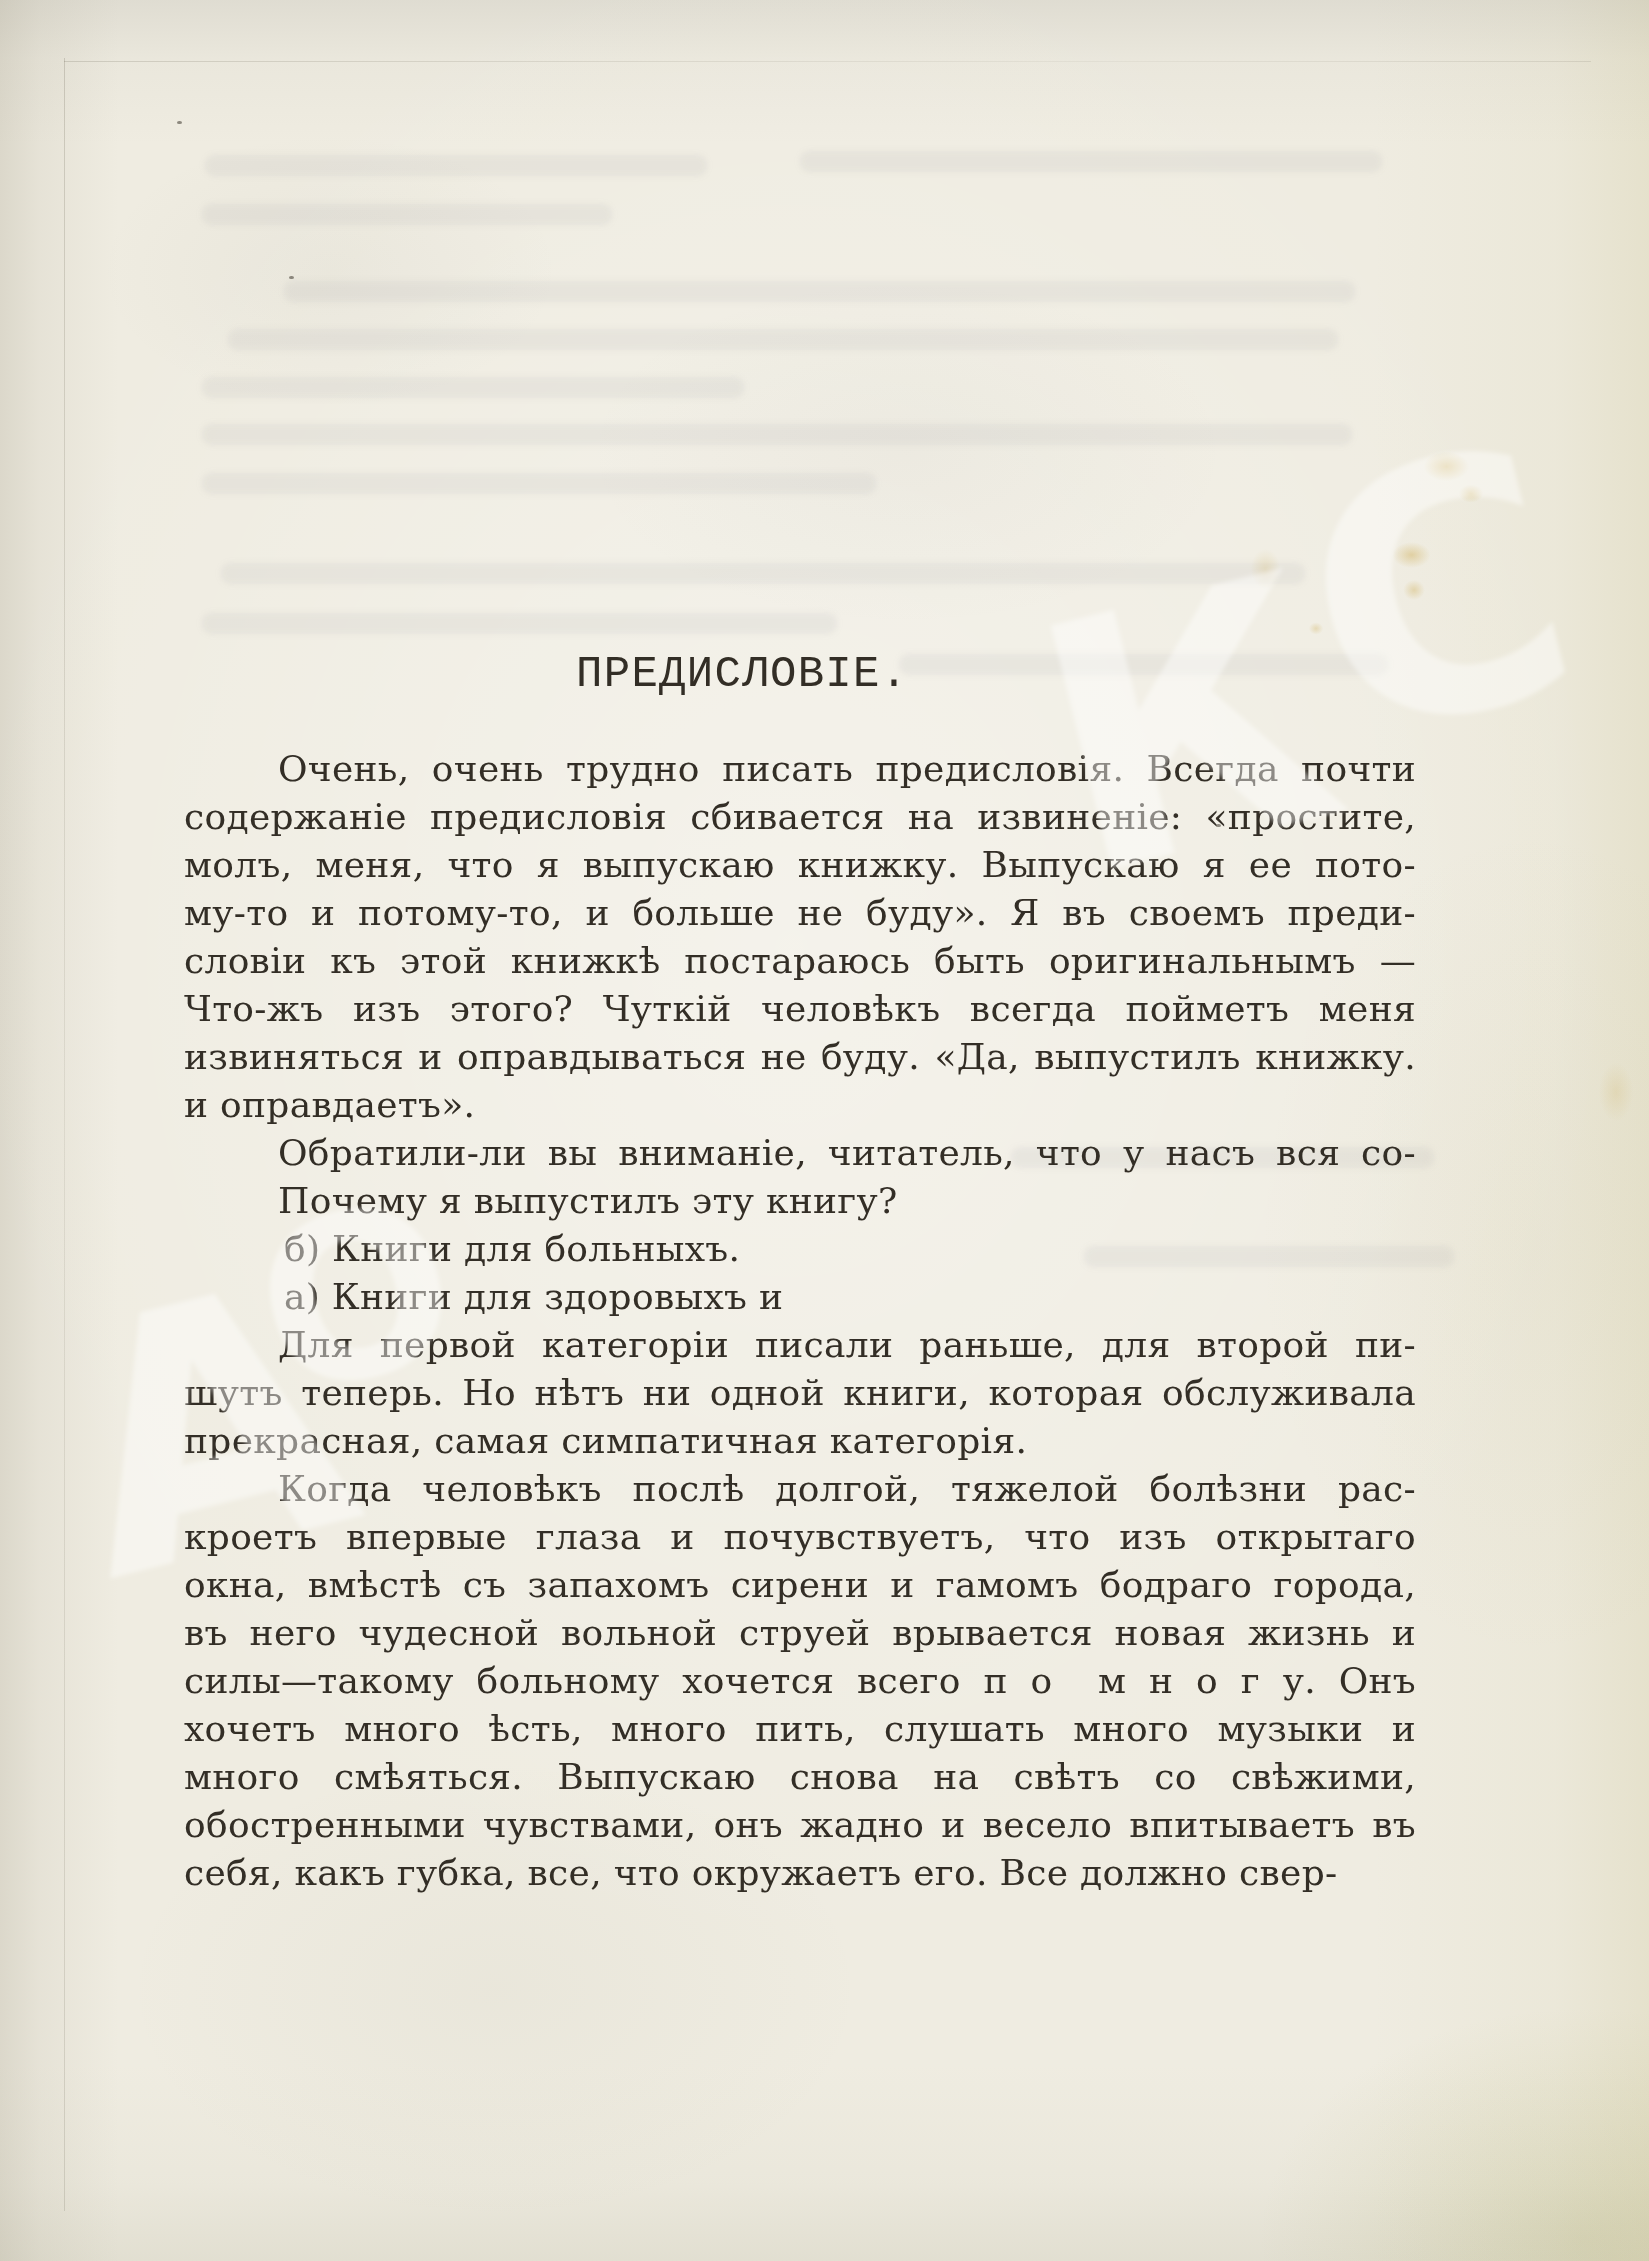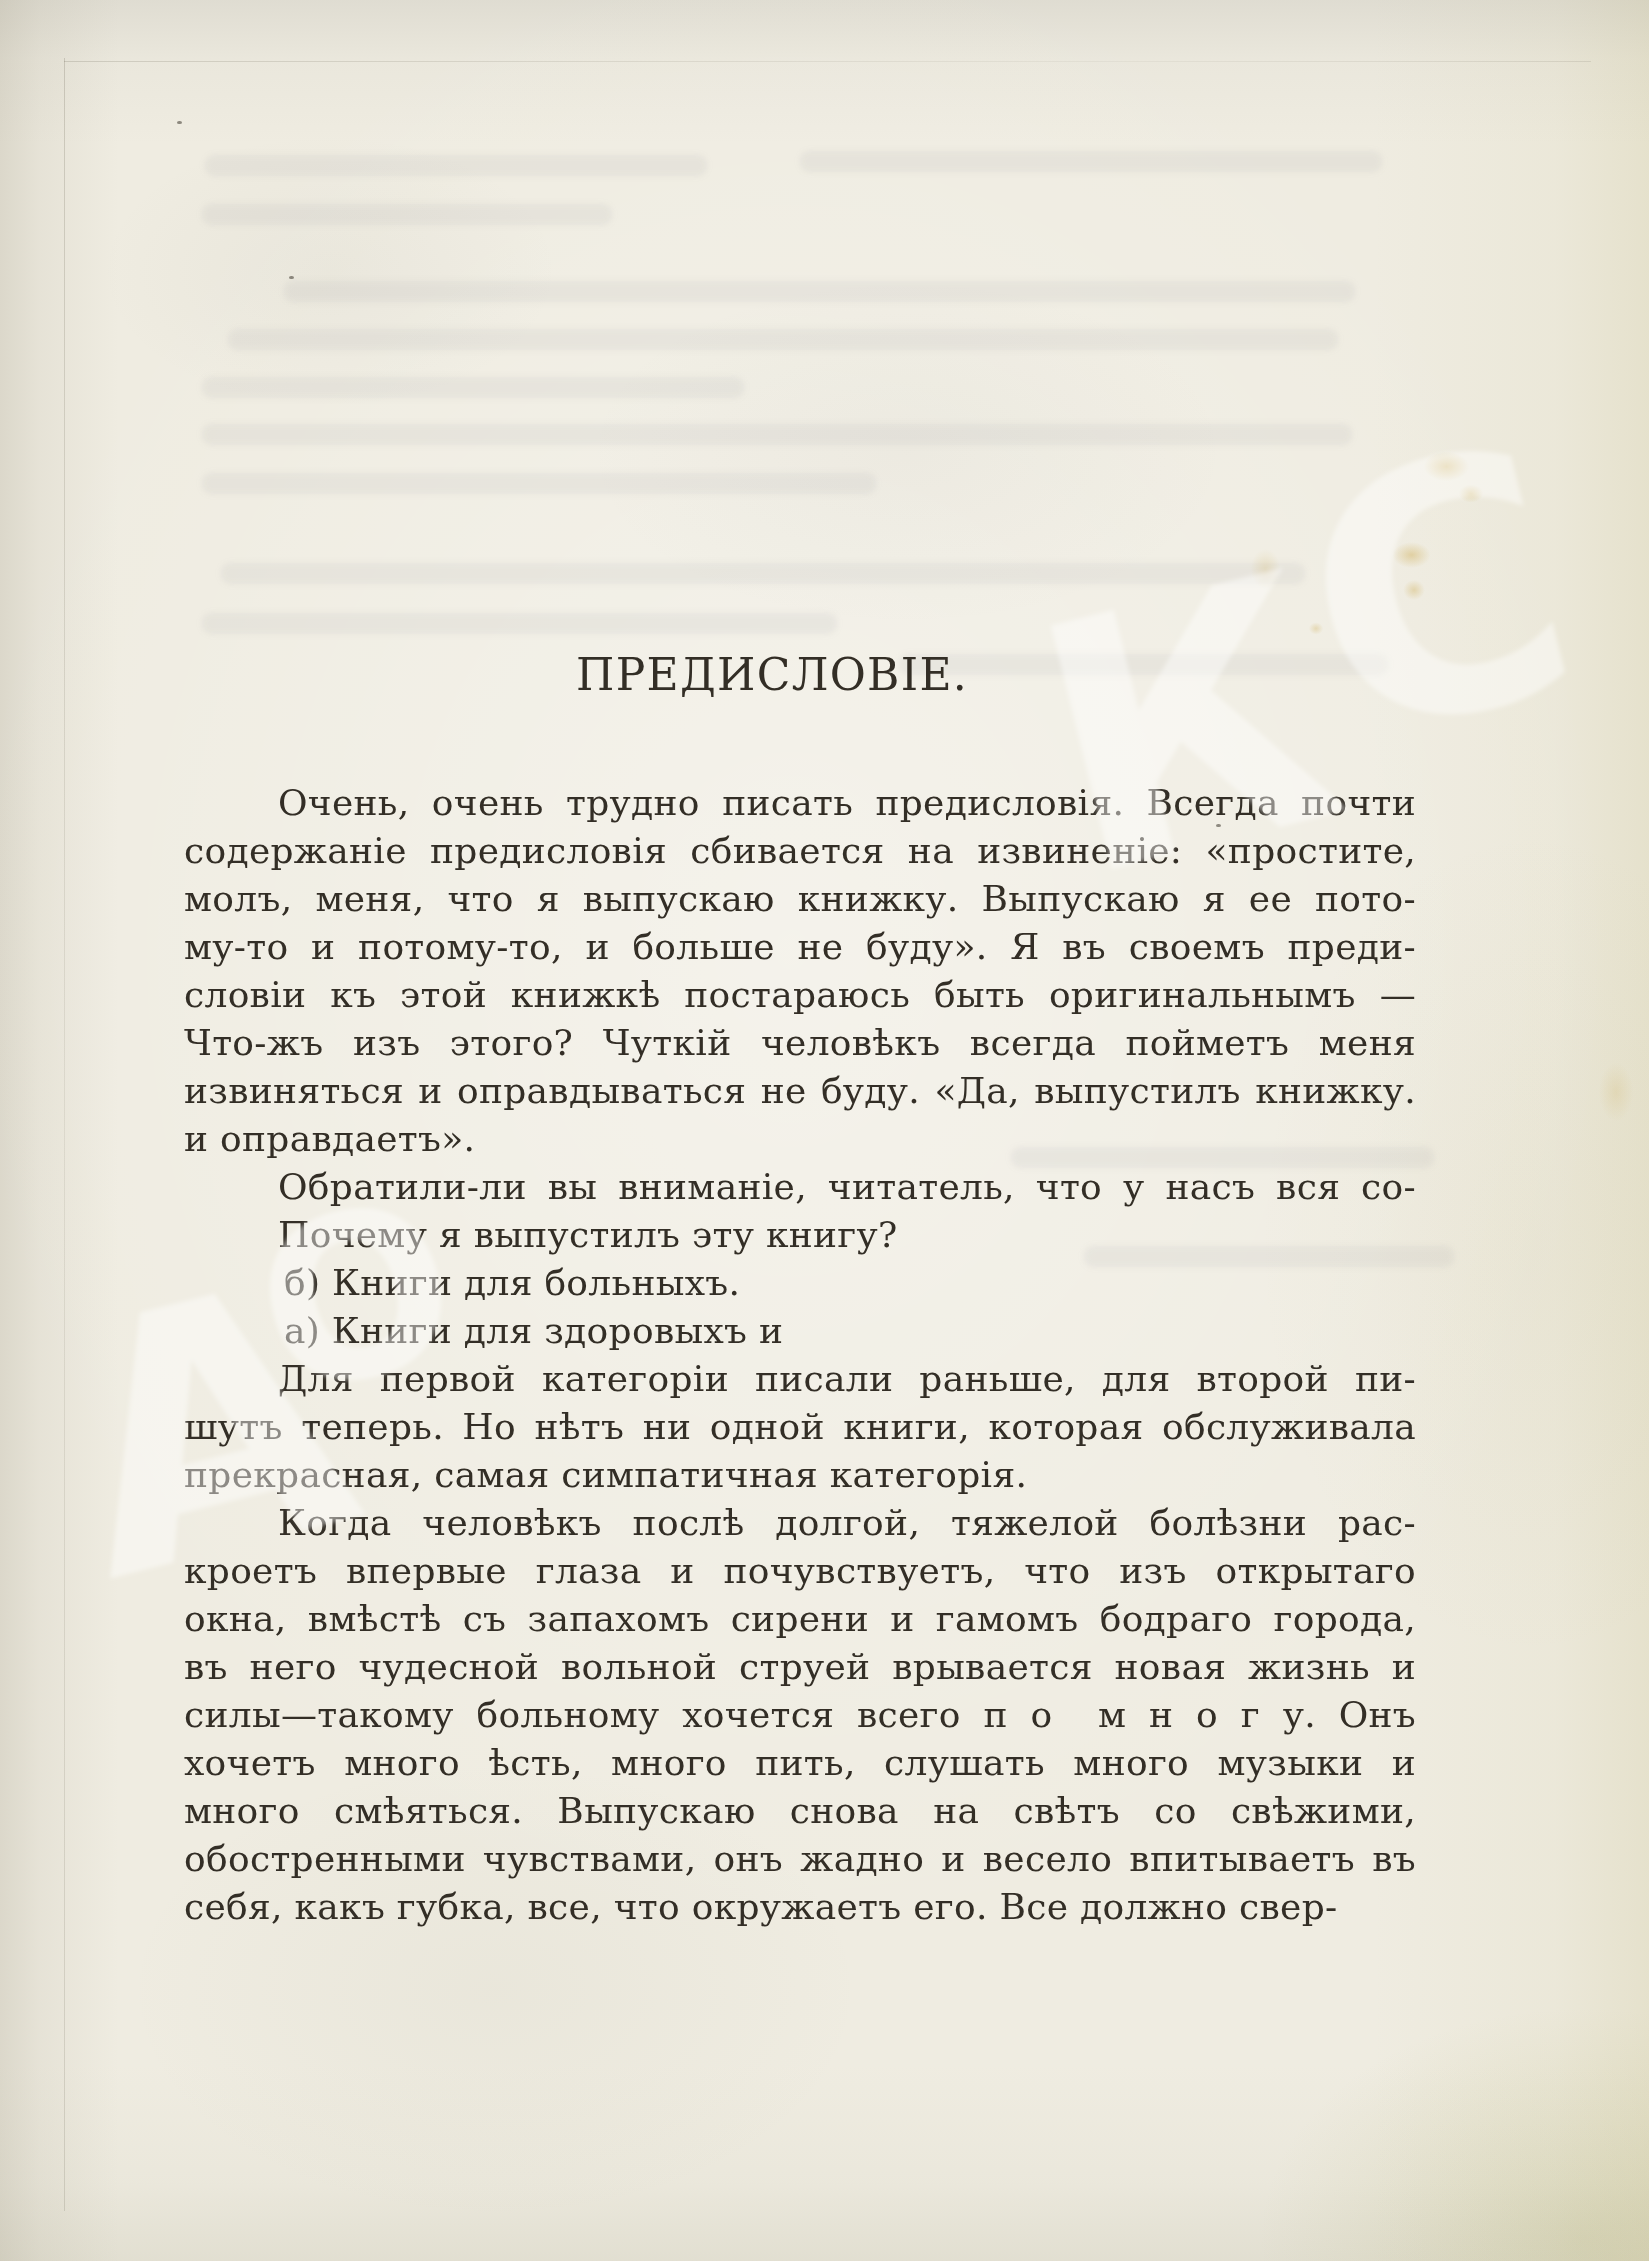--- a/index.html
+++ b/index.html
@@ -25,24 +25,25 @@
     background:linear-gradient(90deg,rgba(95,90,72,0.20),rgba(95,90,72,0.06) 70%,rgba(95,90,72,0.14));
     }
   
   .ghost{position:absolute;height:21px;border-radius:9.3px;
     background:rgba(104,104,116,0.075);filter:blur(3.3px);}
   
   .title{
     position:absolute;left:576px;top:649px;margin:0;
     font-size:44px;font-weight:normal;letter-spacing:1.3px;
     color:var(--ink,#332e26);
+    font-family:Liberation Mono, monospace;
   }
   
   .body-text{
-    position:absolute;left:184px;top:779px;width:1232px;
+    position:absolute;left:184px;top:745px;width:1232px;
     font-size:36px;line-height:48px;color:var(--ink,#332e26);
     letter-spacing:0.3px;
   }
   .line{text-align:justify;text-align-last:justify;white-space:normal;}
   .line.end{text-align-last:left;}
   .line.indent{text-indent:94px;}
   .line.list{text-indent:100px;}
   
   .stain{position:absolute;border-radius:50%;
     background:radial-gradient(closest-side,var(--stain,#c8a23c),rgba(200,162,60,0) 72%);}

